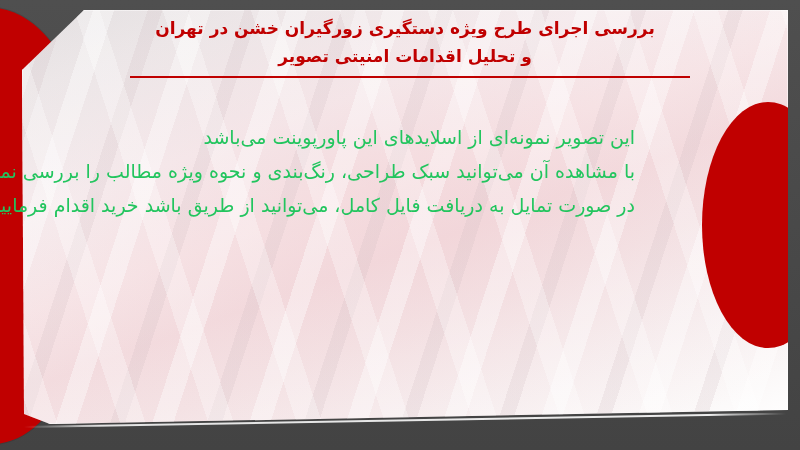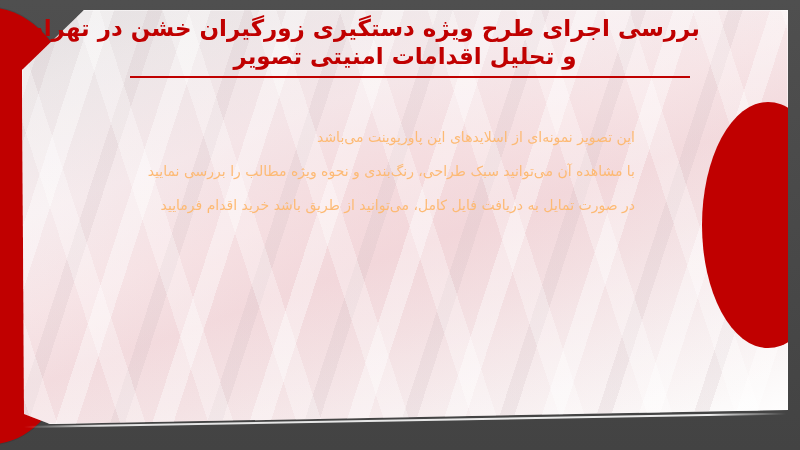--- a/index.html
+++ b/index.html
@@ -137,21 +137,21 @@
   .title-block {
     position: absolute;
     left: 110px;
     top: 14px;
     width: 590px;
     text-align: center;
   }
 
   .title-line {
     color: #c00000;
-    font-size: 23px;
+    font-size: 17px;
     font-weight: bold;
     line-height: 28px;
     white-space: nowrap;
     direction: rtl;
   }
 
   .title-rule {
     position: absolute;
     left: 130px;
     top: 76px;
@@ -164,22 +164,22 @@
   .body-block {
     position: absolute;
     right: 165px;
     top: 120px;
     width: 470px;
     direction: rtl;
     text-align: right;
   }
 
   .body-line {
-    color: #fdba74;
-    font-size: 14px;
+    color: #22c55e;
+    font-size: 19px;
     line-height: 34px;
     white-space: nowrap;
     direction: rtl;
   }
 
   
   .bottom-highlight {
     position: absolute;
     left: 24px;
     bottom: 22px;

